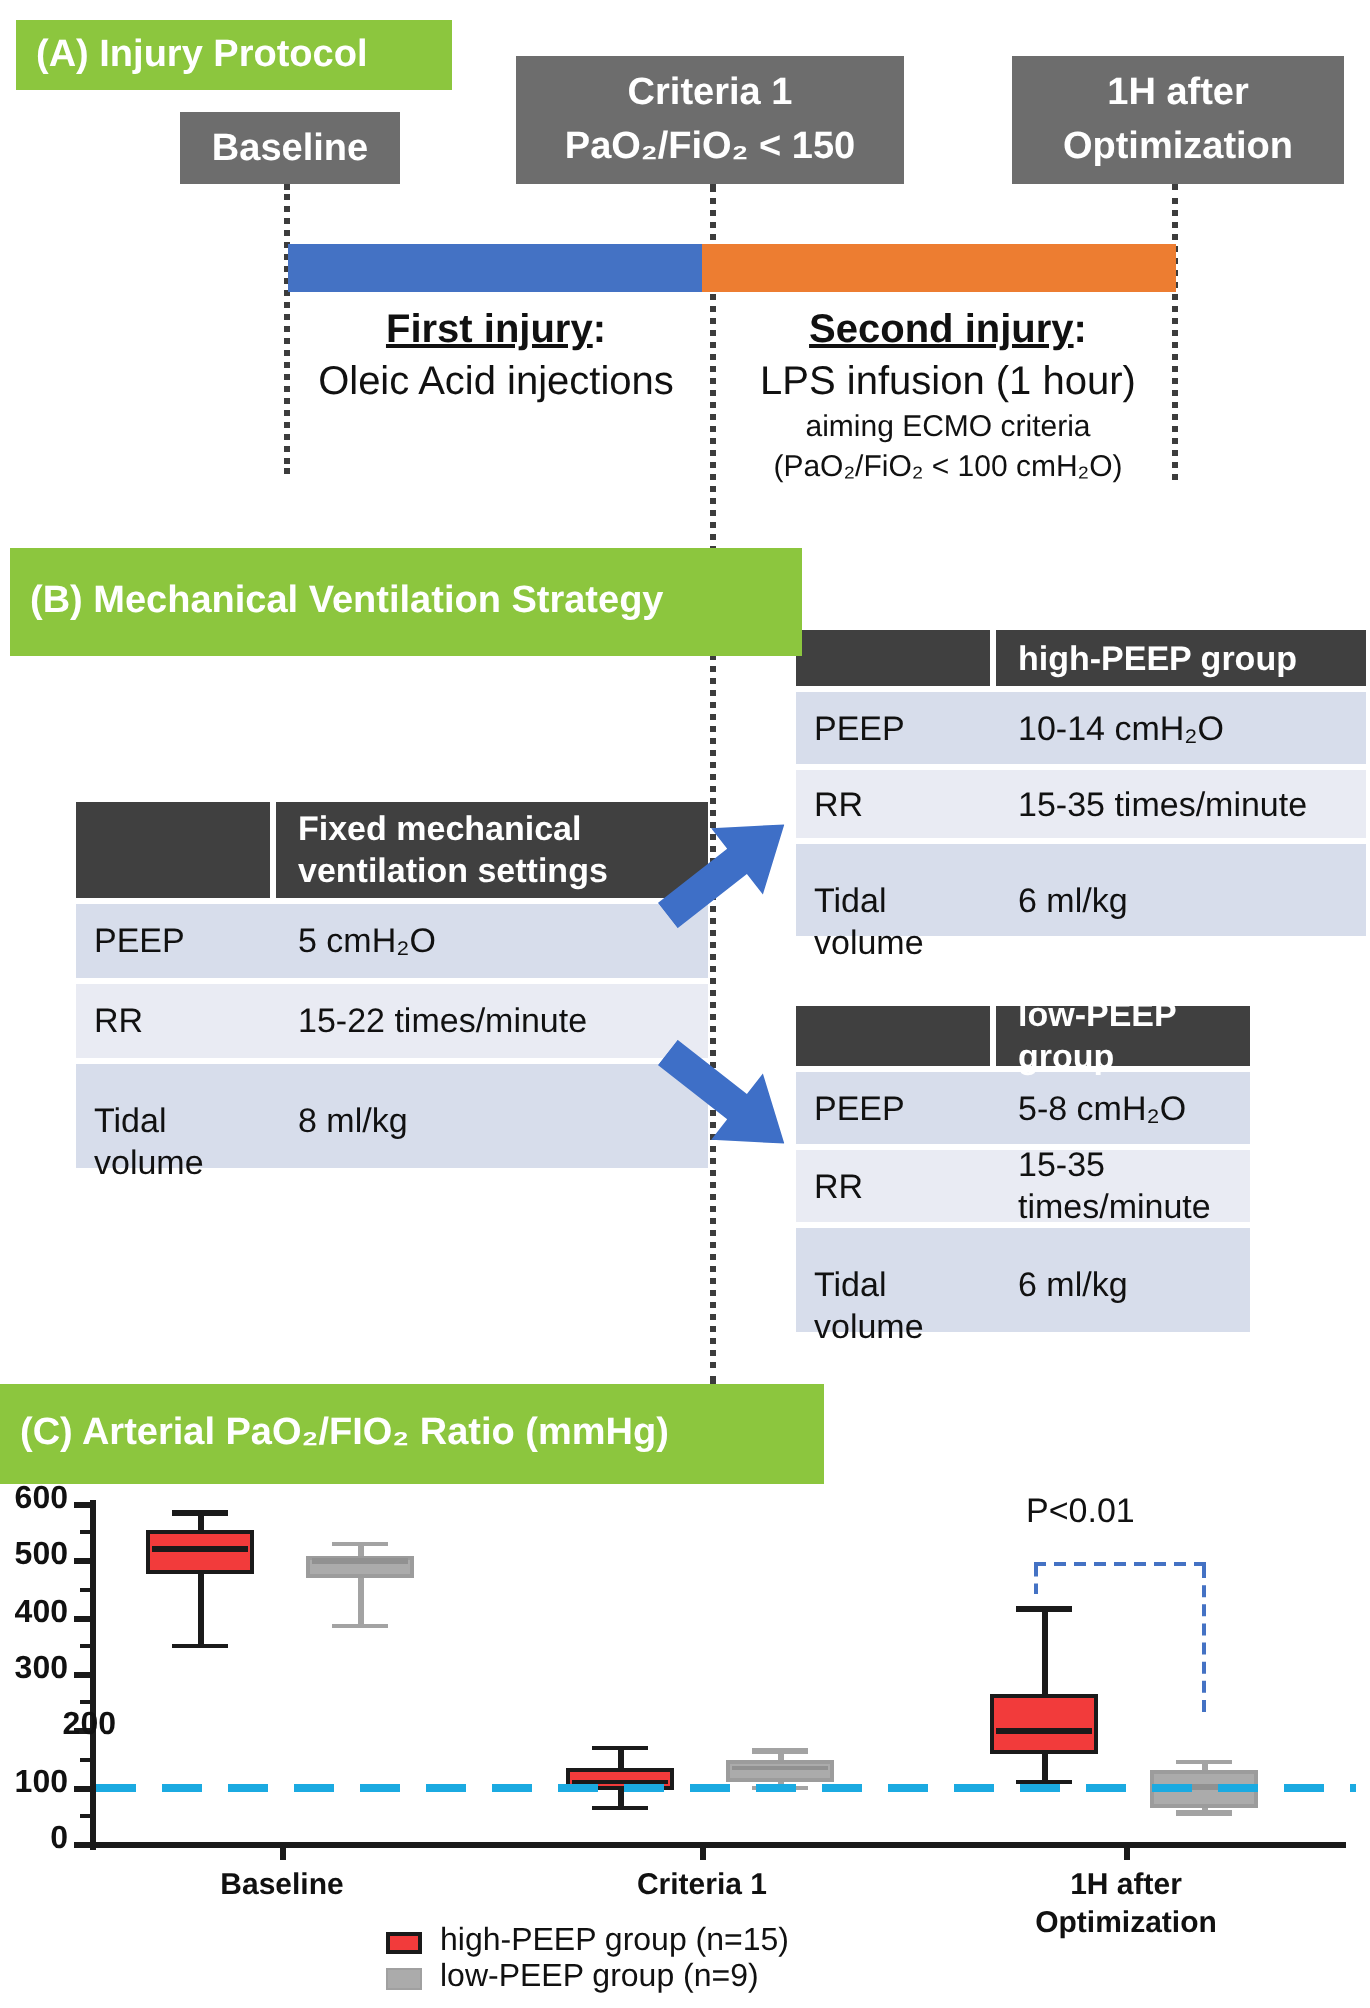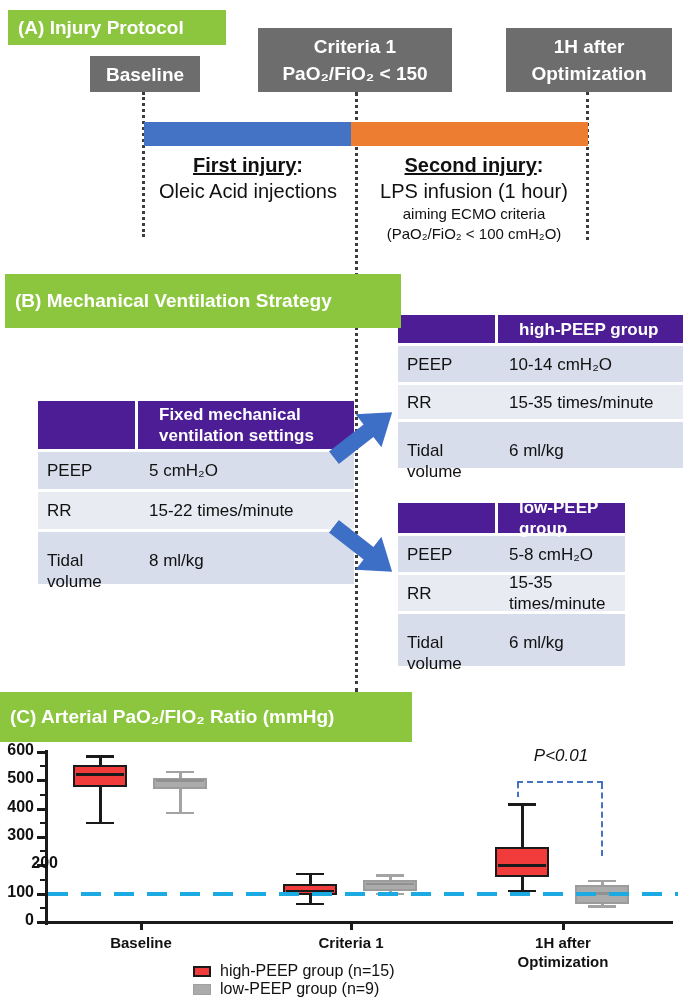--- a/index.html
+++ b/index.html
@@ -15,37 +15,37 @@
   .dots{position:absolute;width:0;border-left:3px dotted #3c3c3c;z-index:1;}
   .bar{position:absolute;top:122px;height:24px;z-index:2;}
   
   .inj{position:absolute;text-align:center;font-size:20px;line-height:26px;z-index:2;}
   .inj .u{font-weight:bold;text-decoration:underline;}
   .inj .colon{font-weight:bold;}
   .inj-n{font-size:15px;line-height:20px;}
   
   .mvtable{position:absolute;font-size:17px;z-index:2;}
   .trow{display:flex;margin-bottom:3px;}
-  .thead{background:#4c1d95;color:#fff;font-weight:bold;line-height:21px;gap:10px;}
+  .thead{background:#404040;color:#fff;font-weight:bold;line-height:21px;}
   .thead .c1{border-right:3px solid #fff;}
   .tc{box-sizing:border-box;display:flex;align-items:center;line-height:21px;}
   .c1{width:100px;padding-left:9px;flex:none;}
   .c2{padding-left:11px;flex:1;}
   .ba{background:#d7ddeb;}
   .bb{background:#e9ebf3;}
   .tall .tc{align-items:flex-start;padding-top:18px;}
   .arrow{position:absolute;z-index:2;}
   
   #chart-layer{position:absolute;left:0;top:0;width:685px;height:1004px;z-index:2;}
   .ax{position:absolute;background:#1a1a1a;}
   .ylab{position:absolute;text-align:right;font-weight:bold;font-size:16px;}
   .xlab{position:absolute;text-align:center;font-weight:bold;font-size:15px;
         white-space:pre-line;line-height:19px;}
   .brk{position:absolute;z-index:6;}
-  .pval{position:absolute;text-align:center;font-size:17px;z-index:7;font-style:italic;}
+  .pval{position:absolute;text-align:left;font-size:17px;z-index:7;}
   .legend{position:absolute;left:193px;top:962px;z-index:3;}
   .lrow{display:flex;align-items:center;height:18px;}
   .sw{width:18px;height:11px;margin-right:9px;flex:none;box-sizing:border-box;}
   .sw-red{background:#f23b3b;border:2px solid #1a1a1a;}
   .sw-gray{background:#ababab;border:1px solid #a0a0a0;}
   .ltext{font-size:16px;}
 </style>
 </head>
 <body>
 

